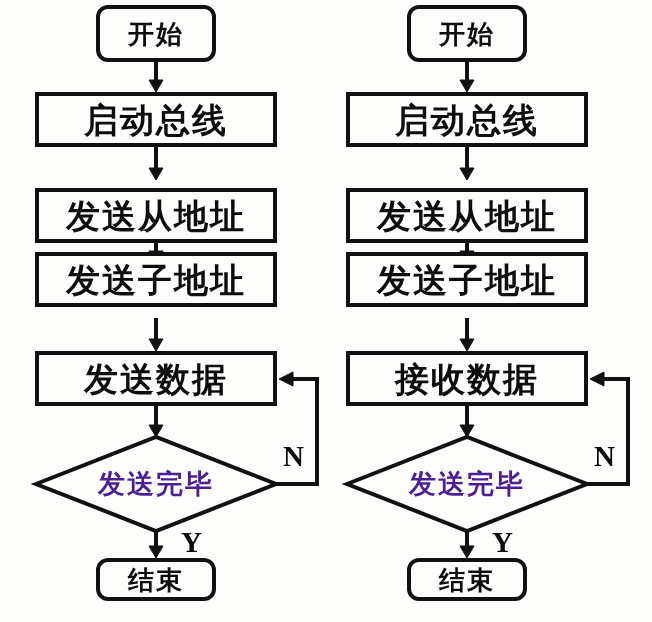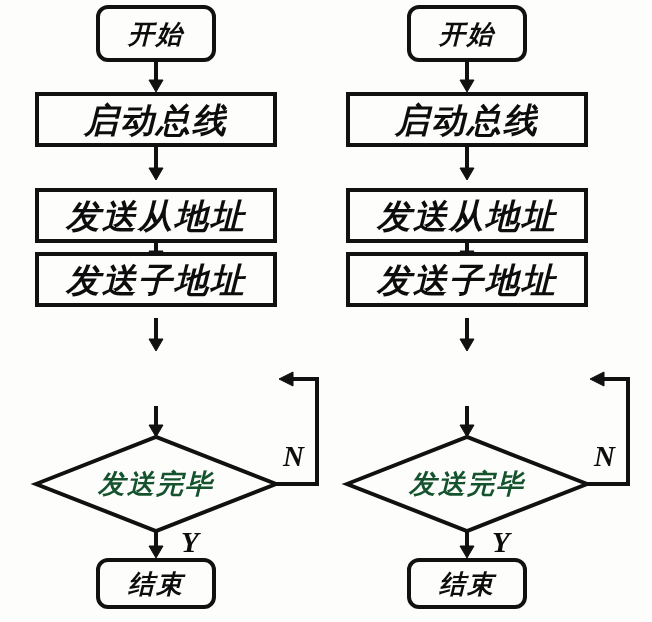--- a/index.html
+++ b/index.html
@@ -6,21 +6,20 @@
   body {
     width: 652px; height: 622px;
     background: #fdfdfb;
     font-family: "Liberation Sans", sans-serif;
     overflow: hidden;
   }
   .canvas {
     position: relative;
     width: 652px; height: 622px;
     color: var(--line, #111);
-    font-style: italic;
   }
   .wires {
     position: absolute; left: 0; top: 0; z-index: 0;
   }
   .col {
     position: absolute; inset: 0; z-index: 1;
   }
   .col-right { transform: translateX(311px); }
 
   .node {
@@ -34,33 +33,33 @@
     letter-spacing: 2px;
     color: #0d0d0d;
     line-height: 1;
   }
   .terminal {
     left: 96px; width: 120px; height: 57px;
     border-radius: 12px;
     font-size: 26px;
   }
   .t-start { top: 5px; }
-  .t-end   { top: 558px; height: 51px; }
+  .t-end   { top: 558px; height: 43px; }
   .process { left: 35px; width: 242px; height: 55px; }
   .p1 { top: 92px; }
   .p2 { top: 188px; }
   .p3 { top: 252px; }
   .p4 { top: 351px; }
 
   .decision-label {
     position: absolute;
     left: 36px; top: 462px; width: 240px; height: 44px;
     display: flex; align-items: center; justify-content: center;
     font-weight: 700; font-size: 27px; letter-spacing: 2px;
-    color: #14532d; background: transparent;
+    color: #4c1d95; background: transparent;
   }
   .branch-label {
     position: absolute;
     font-family: "Liberation Serif", serif;
     font-weight: 700; font-size: 29px;
     color: #0d0d0d; line-height: 1;
   }
   .label-n { left: 283px; top: 442px; }
   .label-y { left: 181px; top: 528px; }
 </style>
@@ -99,30 +98,32 @@
     </defs>
     <use href="#colwires"></use>
     <use href="#colwires" x="311"></use>
   </svg>
 
   <div class="col col-left">
     <div class="node terminal t-start">开始</div>
     <div class="node process p1">启动总线</div>
     <div class="node process p2">发送从地址</div>
     <div class="node process p3">发送子地址</div>
+    <div class="node process p4">发送数据</div>
     <div class="decision-label">发送完毕</div>
     <div class="branch-label label-n">N</div>
     <div class="branch-label label-y">Y</div>
     <div class="node terminal t-end">结束</div>
   </div>
 
   <div class="col col-right">
     <div class="node terminal t-start">开始</div>
     <div class="node process p1">启动总线</div>
     <div class="node process p2">发送从地址</div>
     <div class="node process p3">发送子地址</div>
+    <div class="node process p4">接收数据</div>
     <div class="decision-label">发送完毕</div>
     <div class="branch-label label-n">N</div>
     <div class="branch-label label-y">Y</div>
     <div class="node terminal t-end">结束</div>
   </div>
 
 </div>
 
 </body></html>

